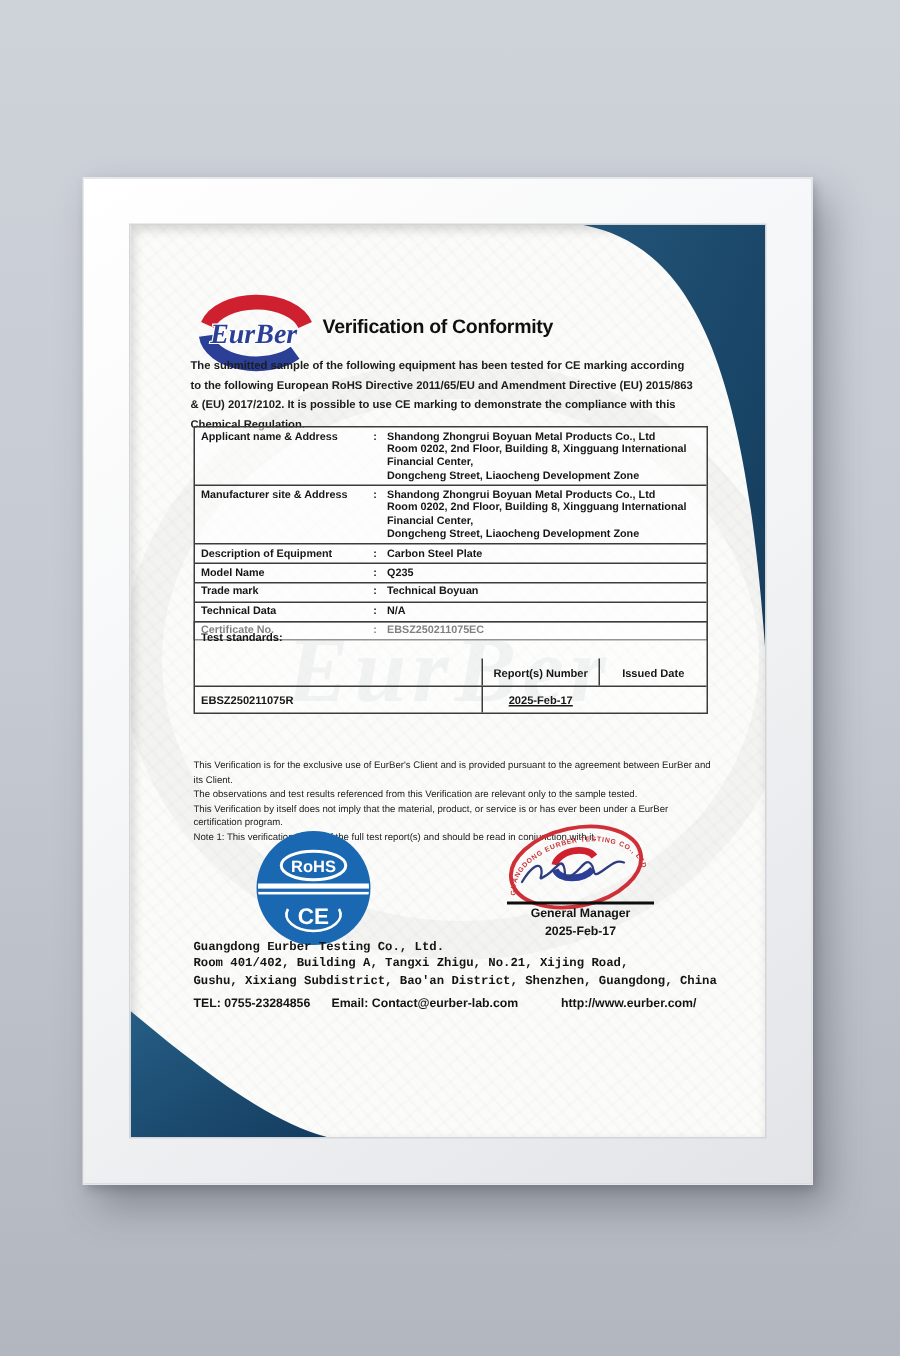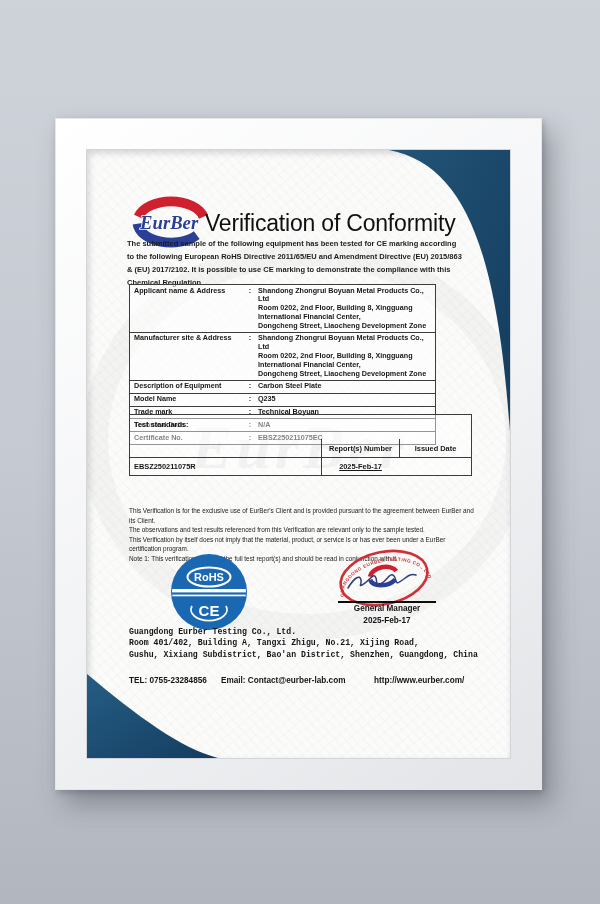--- a/index.html
+++ b/index.html
@@ -24,27 +24,27 @@
   .corners { position:absolute; inset:0; width:425px; height:610px; }
 
   
   .ring-watermark { position:absolute; left:-5px; top:90px; width:450px; height:400px;
     border:26px solid rgba(90,95,105,.05); border-radius:50%; }
   .word-watermark { position:absolute; left:0; top:262px; width:425px; text-align:center;
     font-family:"Liberation Serif", serif; font-style:italic; font-weight:bold;
     font-size:62px; color:rgba(105,110,118,.14); letter-spacing:4px; }
 
   .logo { position:absolute; left:36px; top:44px; }
-  .title { position:absolute; left:118px; top:60px; font-size:23px; font-weight:normal;
+  .title { position:absolute; left:128px; top:60px; font-size:13px; font-weight:bold;
     color:#101010; letter-spacing:-.2px; }
 
   .intro { position:absolute; left:40px; top:88px; width:336px;
     font-size:7.5px; font-weight:bold; color:#1c1c1c; line-height:12.9px; }
 
-  .info-table { position:absolute; left:42px; top:134px; width:307px;
+  .info-table { position:absolute; left:42px; top:134px; width:343px;
     border:1px solid #3c3c3c; background:rgba(255,255,255,.55); }
   .irow { display:grid; grid-template-columns:112px 16px 1fr;
     border-bottom:1px solid #3c3c3c; padding:1.5px 0; }
   .irow:last-child { border-bottom:none; }
   .ilabel { padding-left:4px; font-size:7.2px; font-weight:bold; color:#161616; line-height:8.8px; }
   .icolon { text-align:center; font-size:7.2px; font-weight:bold; color:#161616; line-height:8.8px; }
   .ival { font-size:7.2px; font-weight:bold; color:#161616; line-height:8.8px;
     white-space:pre-line; padding-right:3px; }
 
   .test-table { position:absolute; left:42px; top:264px; width:343px;
@@ -66,21 +66,21 @@
   .seal { position:absolute; left:237px; top:388px; }
   .sign-line { position:absolute; left:251px; top:451px; width:98px; height:2px; background:#0d0d0d; }
   .sign-title { position:absolute; left:240px; top:454px; width:120px; text-align:center;
     font-size:8.2px; font-weight:bold; color:#141414; }
   .sign-date { position:absolute; left:240px; top:466px; width:120px; text-align:center;
     font-size:8.2px; font-weight:bold; color:#141414; }
 
   .footer { position:absolute; left:42px; top:476px; width:360px;
     font-size:8.2px; font-weight:bold; color:#141414; line-height:11.3px;font-family:Liberation Mono, monospace; }
   .tel-row { position:absolute; left:42px; top:514px; width:370px; display:flex;
-    font-size:8.2px; font-weight:bold; color:#141414;margin-top:12px; }
+    font-size:8.2px; font-weight:bold; color:#141414; }
   .tel-row .tel { width:92px; }
   .tel-row .email { width:153px; }
 </style>
 </head>
 <body>
 
 <div class="scene">
   <div class="frame">
     <div class="paper">
 

